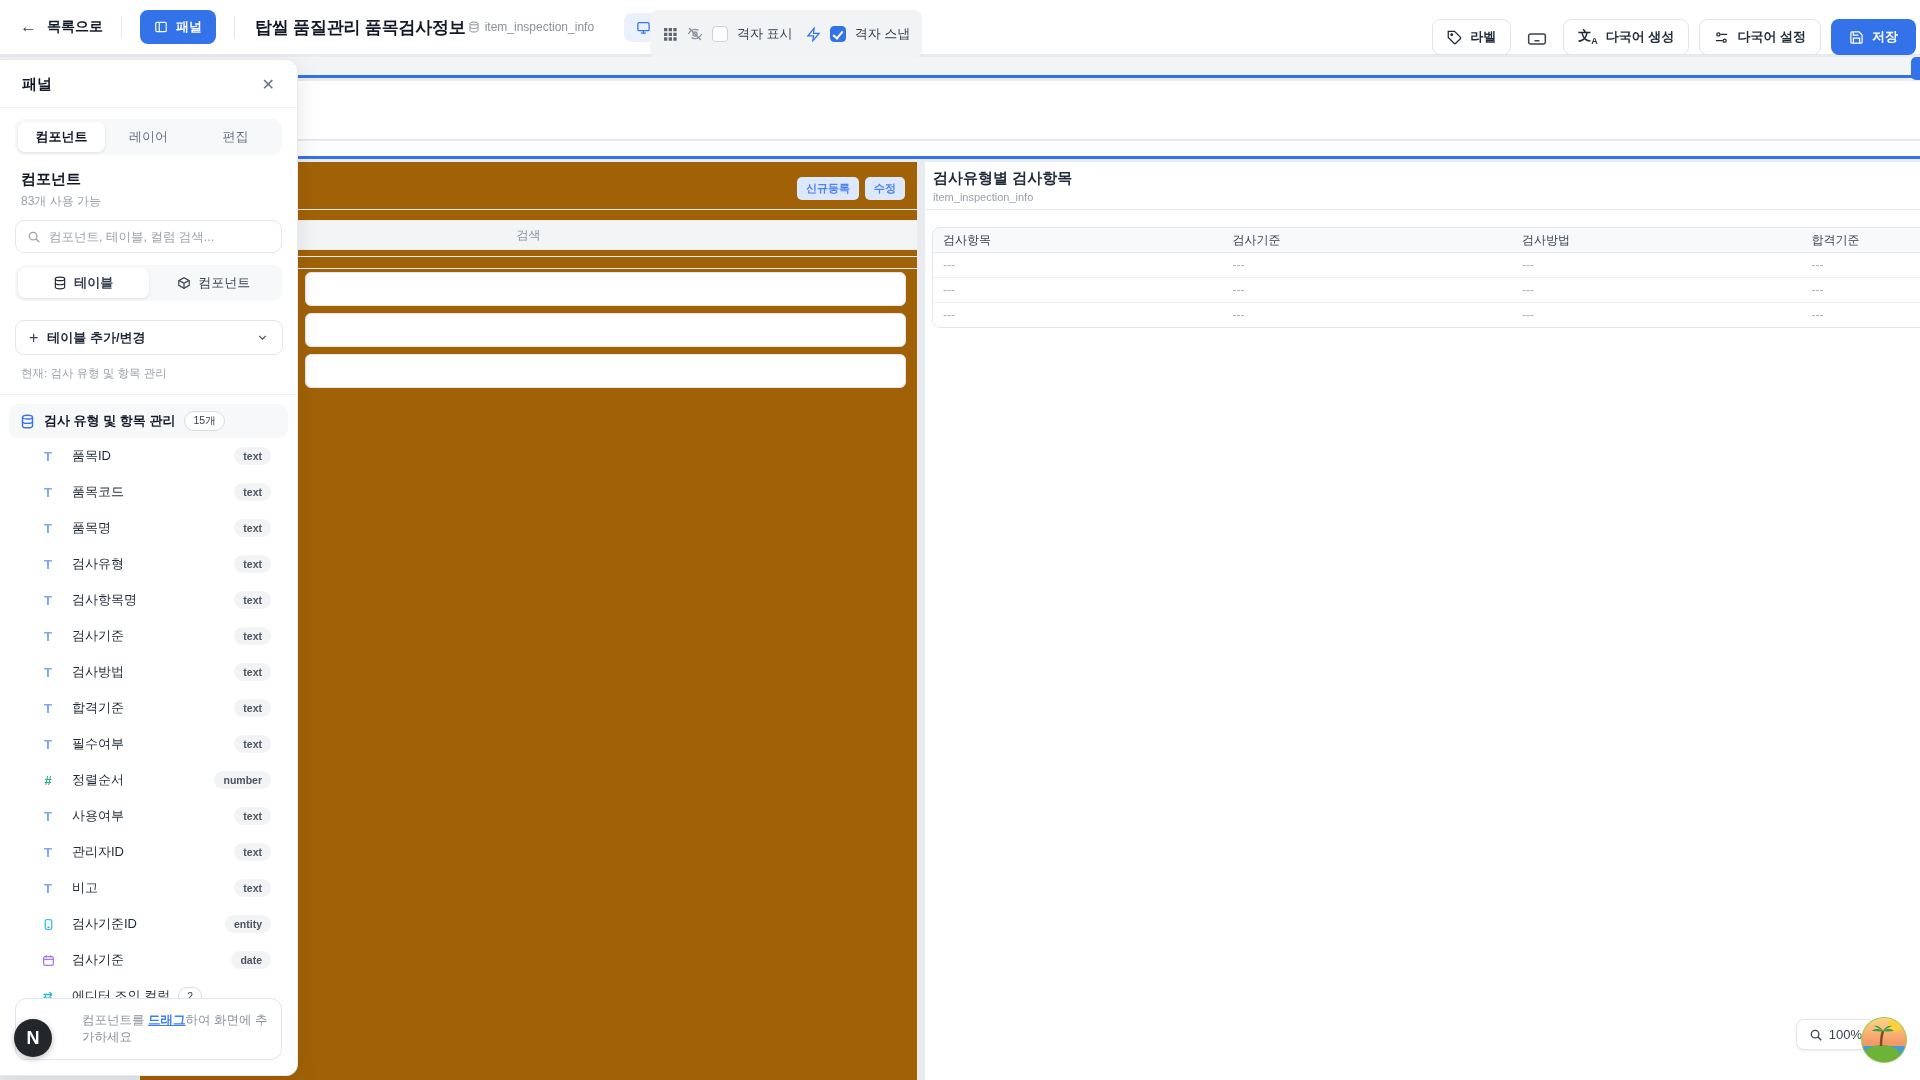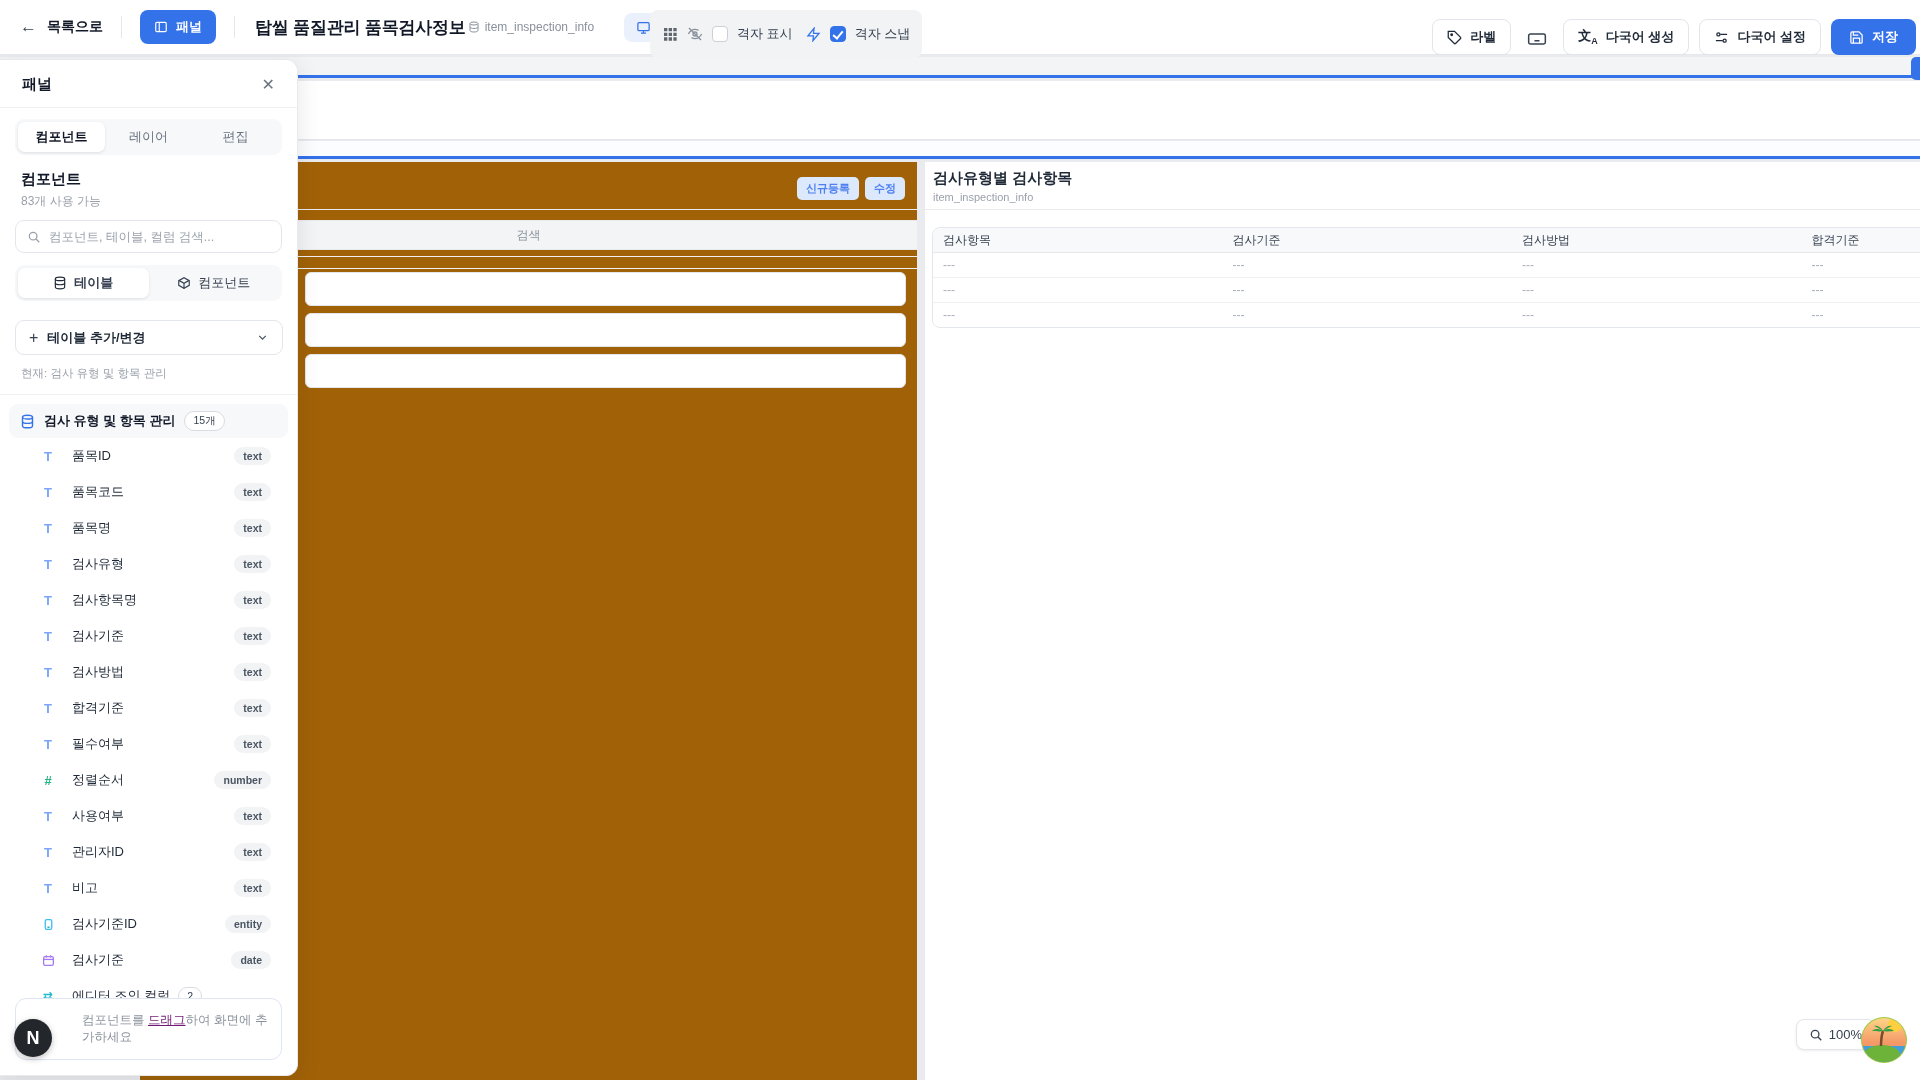--- a/index.html
+++ b/index.html
@@ -120,21 +120,21 @@
   .field-icon { width:16px; display:flex; justify-content:center; font-size:13px; font-weight:700; }
   .field-icon.text { color:#7aa5f8; }
   .field-icon.number { color:#27b380; }
   .field-icon.join { color:#22b8cf; font-size:12px; }
   .field-name { font-size:13px; color:#1f2937; margin-left:16px; }
   .type-pill { margin-left:auto; background:#f1f3f4; color:#4b5563; font-size:10.5px; font-weight:700;
     border-radius:999px; padding:3px 9px; }
   .hint-box { position:absolute; left:15px; right:15px; bottom:15px; background:#fff;
     border:1px solid #dfe6f3; border-radius:11px; padding:13px 12px 13px 66px; font-size:12.5px;
     color:#8a919c; }
-  .hint-box b { color:#701a75; text-decoration:underline; font-weight:400; }
+  .hint-box b { color:#3b82f6; text-decoration:underline; font-weight:700; }
   .n-circle { position:absolute; left:14px; bottom:18px; width:38px; height:38px; border-radius:50%;
     background:#23272b; color:#fff; display:flex; align-items:center; justify-content:center;
     font-size:18px; font-weight:700; box-shadow:0 2px 6px rgba(0,0,0,.25); z-index:2; cursor:pointer; }
 
   svg { display:block; }
 </style>
 </head>
 <body>
 
 <div class="toolbar">

